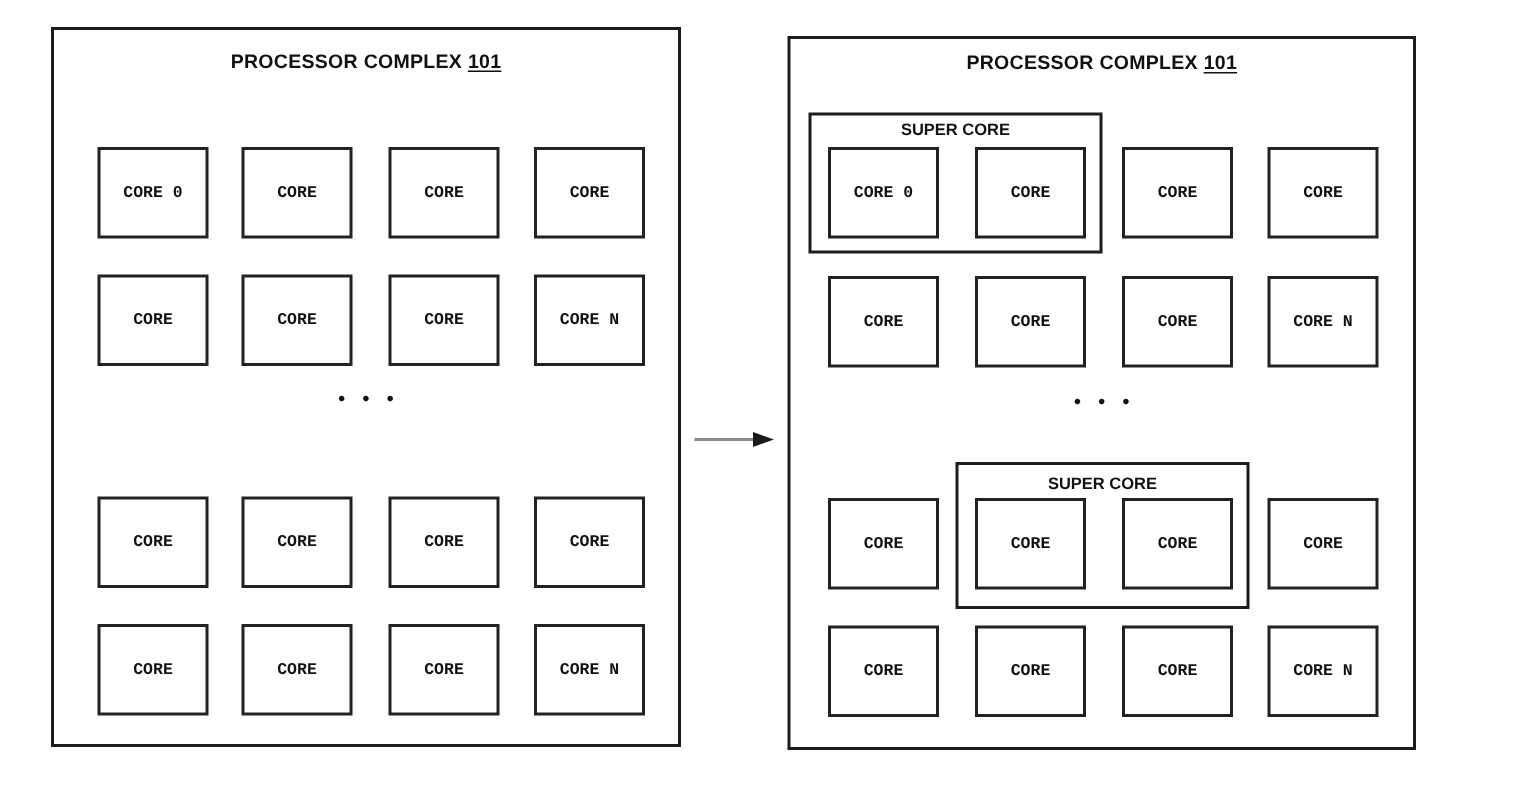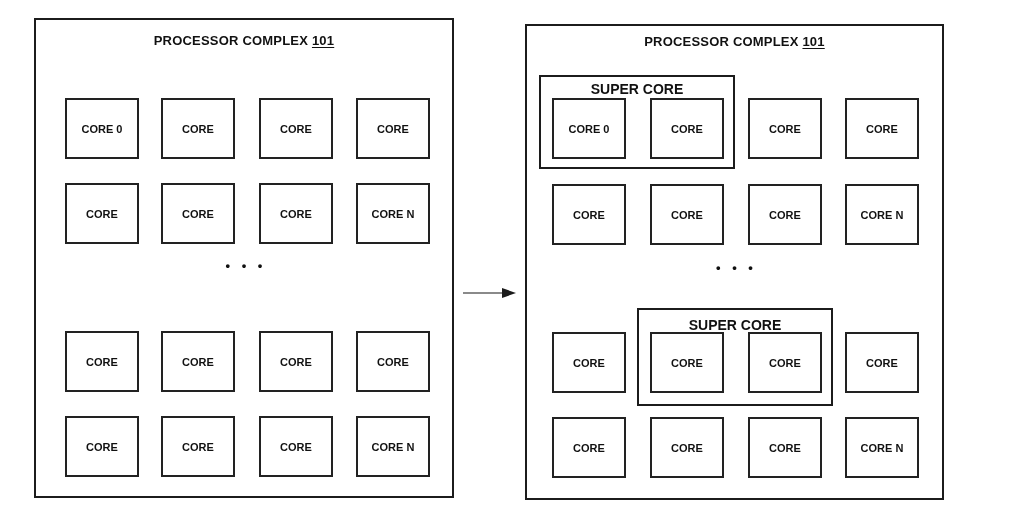--- a/index.html
+++ b/index.html
@@ -32,30 +32,31 @@
   .core {
     position: absolute;
     width: 74px; height: 61px;
     border: 2px solid #222;
     background: #ffffff;
     box-sizing: border-box;
     display: flex; align-items: center; justify-content: center;
     font-size: 11px;
     font-weight: 700;
     white-space: nowrap;
+    font-family: Liberation Mono, monospace;
   }
   .supercore {
     position: absolute;
     border: 2px solid #1c1c1c;
     background: #ffffff;
     box-sizing: border-box;
   }
   .supercore-label {
     text-align: center;
-    font-size: 14px;
+    font-size: 11px;
     font-weight: 700;
     white-space: nowrap;
   }
   .dots {
     position: absolute; left: 0; right: 0;
     text-align: center;
     font-size: 13px;
     font-weight: 700;
     letter-spacing: 4px;
     text-indent: 4px;

